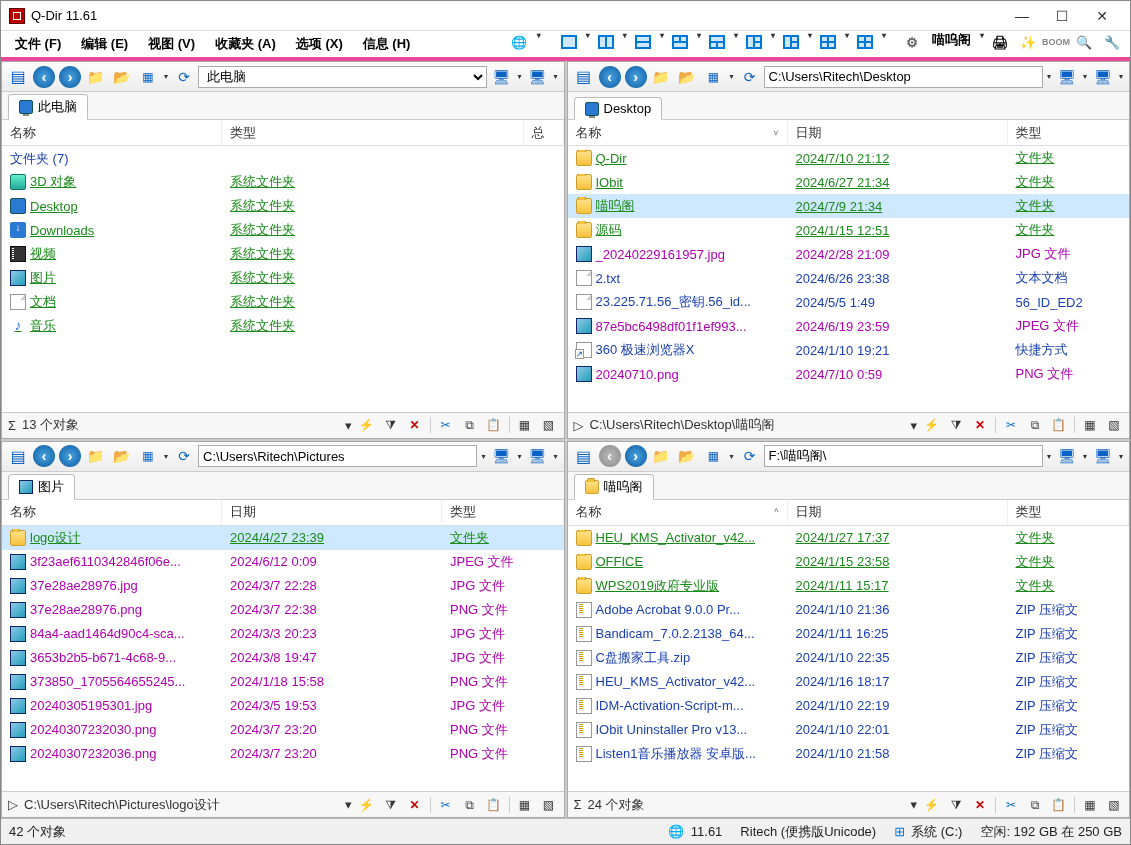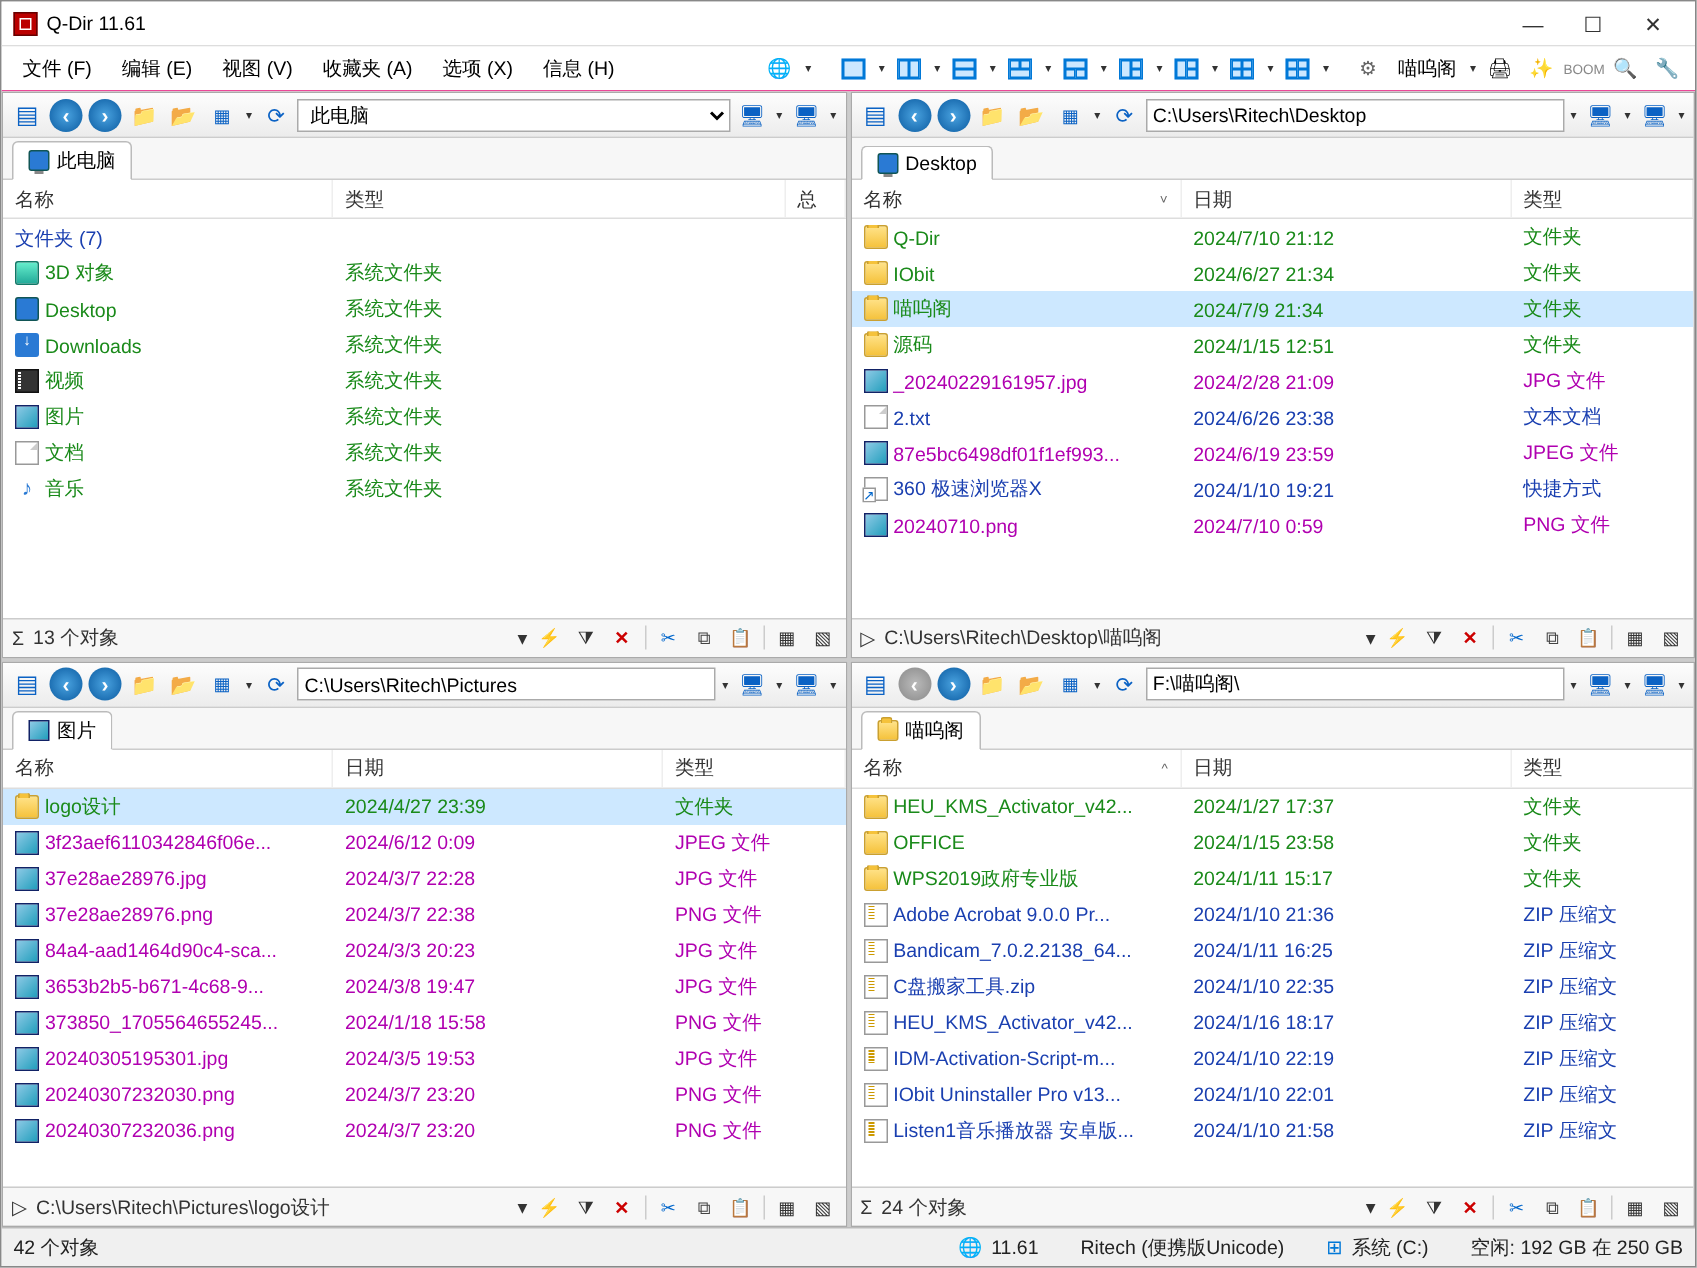--- a/index.html
+++ b/index.html
@@ -6,21 +6,21 @@
 body { background: #f0f0f0; width: 1131px; height: 845px; overflow: hidden; display: flex; flex-direction: column; border: 1px solid #888; }
 
 
 .titlebar { height: 30px; background: #fff; display: flex; align-items: center; padding: 0 8px; border-bottom: 1px solid #ddd; }
 .titlebar .app-icon { width: 16px; height: 16px; background: #b00; border: 1px solid #600; margin-right: 6px; position: relative; }
 .titlebar .app-icon::after { content: ""; position: absolute; inset: 3px; border: 1px solid #fff; }
 .titlebar .title { flex: 1; color: #000; }
 .titlebar .win-btn { width: 40px; height: 100%; display: flex; align-items: center; justify-content: center; font-size: 14px; color: #333; cursor: default; }
 
 
-.menubar { height: 30px; background: #fff; display: flex; align-items: center; padding: 0 6px; border-bottom: 1px solid #ec4899; gap: 4px; }
+.menubar { height: 30px; background: #fff; display: flex; align-items: flex-start; padding: 0 6px; border-bottom: 4px solid #ec4899; gap: 4px; font-weight: bold; }
 .menubar .menu-item { padding: 4px 8px; color: #000; cursor: default; }
 .menubar .spacer { flex: 1; }
 .menubar .tb-btn { width: 22px; height: 22px; display: inline-flex; align-items: center; justify-content: center; margin: 0 1px; cursor: default; position: relative; }
 .menubar .drop { font-size: 8px; color: #333; margin-left: 1px; }
 .menubar .lbl { color: #000; padding: 0 4px; }
 
 
 .layout-ic { width: 16px; height: 14px; border: 1px solid #0078d7; background: #cde8ff; display: grid; }
 .layout-ic > div { border: 0.5px solid #0078d7; }
 .l1 { grid-template-columns: 1fr; }
@@ -56,21 +56,21 @@
 .cols .col .sort { font-size: 9px; color: #666; margin-left: 4px; }
 
 
 .flist { flex: 1; overflow: auto; background: #fff; }
 .fgroup { color: #1a3fb0; padding: 4px 8px 2px; font-size: 13px; }
 .frow { display: flex; height: 24px; align-items: center; }
 .frow.sel { background: #cde8ff; }
 .frow .c { padding: 0 8px; white-space: nowrap; overflow: hidden; text-overflow: ellipsis; }
 .frow .ic { width: 16px; height: 16px; margin-right: 4px; flex-shrink: 0; display: inline-block; vertical-align: middle; }
 
-.clr-green { color: #1a8a1a; }
+.clr-green { color: #1a8a1a; text-decoration: underline; }
 .clr-blue  { color: #1a3fb0; }
 .clr-mag   { color: #b000b0; }
 
 
 .ic-folder { background: linear-gradient(#ffe38a,#f5c23b); border: 1px solid #caa030; border-radius: 2px; position: relative; }
 .ic-folder::before { content:""; position:absolute; top:-3px; left:1px; width:6px; height:3px; background:#f5c23b; border:1px solid #caa030; border-bottom:none; border-radius:2px 2px 0 0; }
 .ic-file { background:#fff; border:1px solid #999; position: relative; }
 .ic-file::after { content:""; position:absolute; top:0; right:0; border-style:solid; border-width:0 0 5px 5px; border-color:transparent transparent #ccc transparent; }
 .ic-img { background: linear-gradient(135deg,#8ecae6,#219ebc); border:1px solid #126; }
 .ic-zip { background:#fff; border:1px solid #999; position:relative; }
@@ -86,21 +86,21 @@
 .ic-link{ background:#fff;border:1px solid #999;position:relative;}
 .ic-link::after{content:"↗";position:absolute;bottom:-2px;left:-2px;font-size:9px;color:#06c;background:#fff;border:1px solid #999;line-height:8px;}
 
 
 .pfoot { height: 26px; border-top: 1px solid #ccc; background: #f7f7f7; display: flex; align-items: center; padding: 0 6px; gap: 6px; font-size: 12px; color: #333; }
 .pfoot .crumb { flex: 1; white-space: nowrap; overflow: hidden; }
 .pfoot .fbtn { width: 18px; height: 18px; display: inline-flex; align-items: center; justify-content: center; cursor: default; font-size: 12px; }
 .pfoot .fsep { width:1px; height:16px; background:#ccc; }
 
 
-.statusbar { height: 26px; background: #f0f0f0; border-top: 1px solid #bbb; display: flex; align-items: center; padding: 0 8px; gap: 28px; color: #222; }
+.statusbar { height: 26px; background: #f0f0f0; border-top: 1px solid #bbb; display: flex; align-items: center; padding: 0 8px; gap: 18px; color: #222; }
 .statusbar .seg { display: flex; align-items: center; gap: 6px; }
 .statusbar .seg.grow { flex: 0 0 auto; }
 .statusbar .fill { flex:1; }
 
 
 .flist::-webkit-scrollbar { width: 16px; height: 16px; }
 .flist::-webkit-scrollbar-track { background: #f0f0f0; }
 .flist::-webkit-scrollbar-thumb { background: #c0c0c0; border: 1px solid #a0a0a0; }
 .flist::-webkit-scrollbar-button { background: #e8e8e8; border: 1px solid #bbb; height: 16px; }
 
@@ -422,20 +422,28 @@
           </div>
           <div class="frow">
             <div class="c clr-blue" style="width:220px;display:flex;align-items:center">
               <span class="ic ic-file"></span>
               <span>2.txt</span>
             </div>
             <div class="c clr-blue" style="width:220px">2024/6/26 23:38</div>
             <div class="c clr-blue" style="flex:1">文本文档</div>
           </div>
           <div class="frow">
+            <div class="c clr-blue" style="width:220px;display:flex;align-items:center">
+              <span class="ic ic-file"></span>
+              <span>23.225.71.56_密钥.56_id...</span>
+            </div>
+            <div class="c clr-blue" style="width:220px">2024/5/5 1:49</div>
+            <div class="c clr-blue" style="flex:1">56_ID_ED2</div>
+          </div>
+          <div class="frow">
             <div class="c clr-mag" style="width:220px;display:flex;align-items:center">
               <span class="ic ic-img"></span>
               <span>87e5bc6498df01f1ef993...</span>
             </div>
             <div class="c clr-mag" style="width:220px">2024/6/19 23:59</div>
             <div class="c clr-mag" style="flex:1">JPEG 文件</div>
           </div>
           <div class="frow">
             <div class="c clr-blue" style="width:220px;display:flex;align-items:center">
               <span class="ic ic-link"></span>

